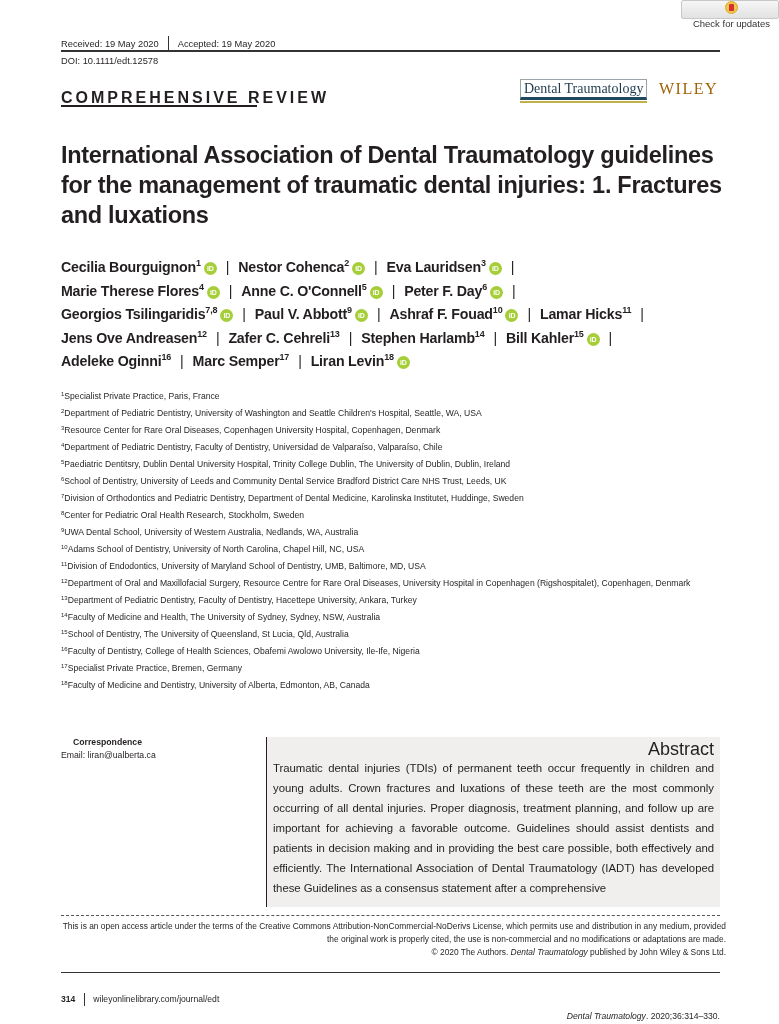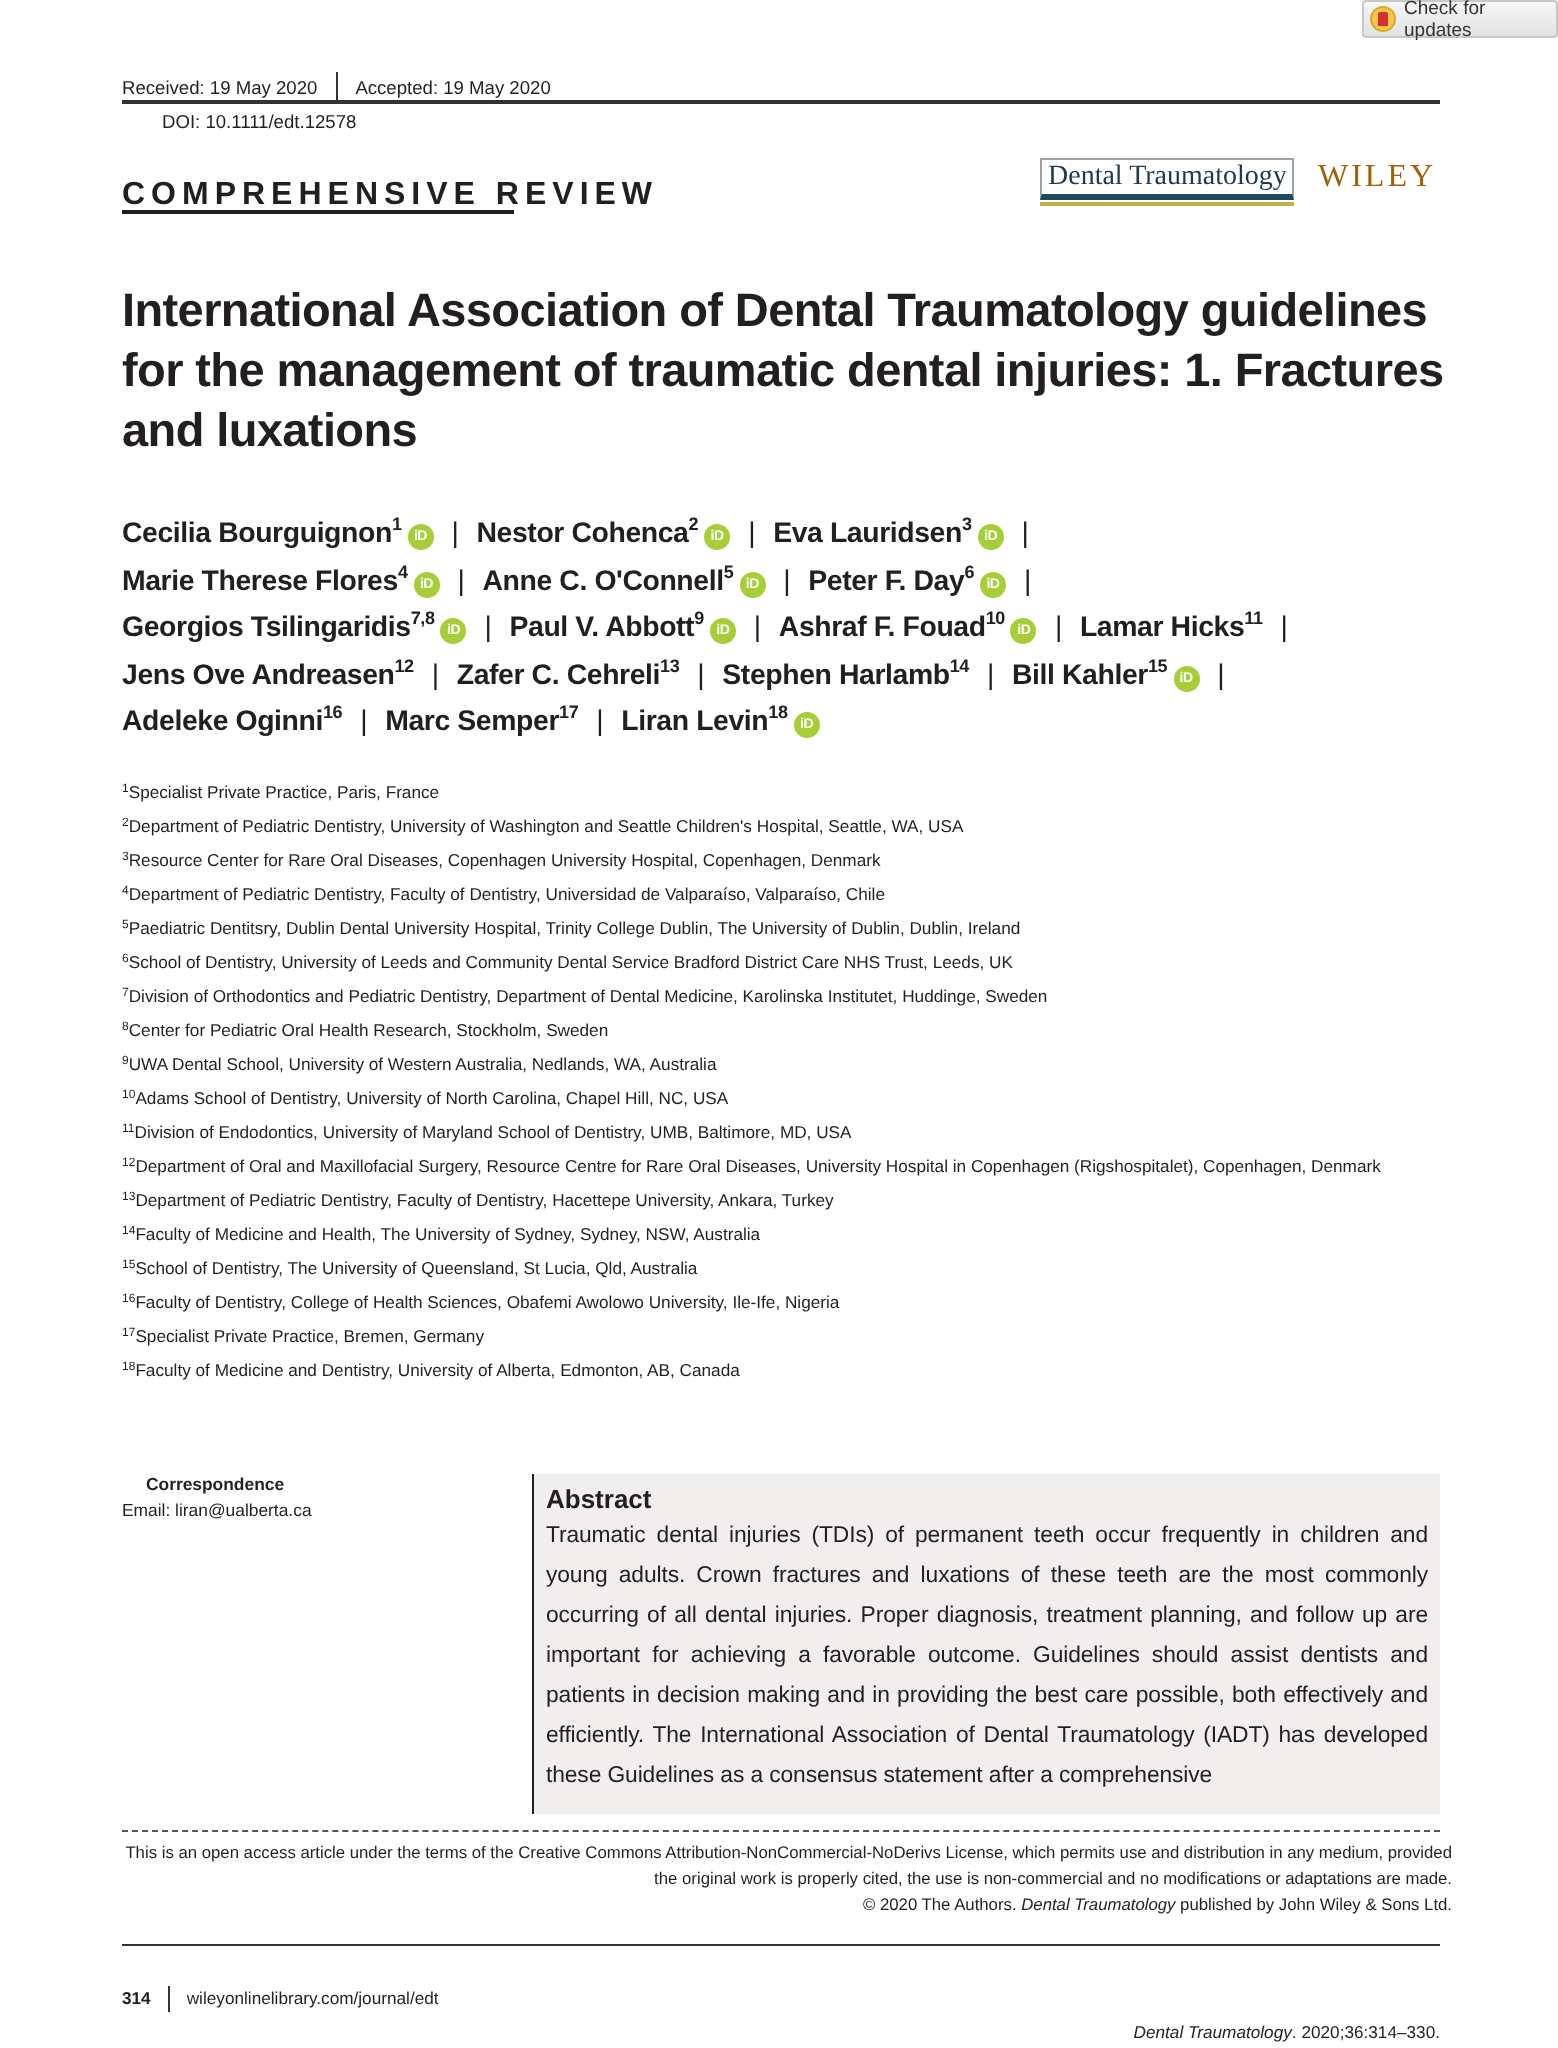--- a/index.html
+++ b/index.html
@@ -3,29 +3,29 @@
 <meta charset="utf-8">
 <style>
   * { box-sizing: border-box; margin: 0; padding: 0; }
   html, body { width: 779px; height: 1024px; background: #ffffff; overflow: hidden; }
   body { position: relative; font-family: "Liberation Sans", "DejaVu Sans", sans-serif; color: #231f20; }
 
   .check-updates {
     position: absolute; left: 681px; top: 0px; width: 98px; height: 19px;
     background: linear-gradient(#f6f6f6, #e2e2e2); border: 1px solid #c8c8c8; border-radius: 2px;
     display: flex; align-items: center; gap: 4px; padding-left: 3px;
-    font-size: 9.5px; color: #333;
+    font-size: 9.5px; color: #333; flex-direction: column;
   }
   .cu-icon { width: 13px; height: 13px; border-radius: 50%; background: #f2c94c; position: relative; flex: none; border: 1px solid #d8a92a;}
   .cu-icon::after { content: ""; position: absolute; left: 3px; top: 2px; width: 5px; height: 7px; background: #d63031; border-radius: 1px 1px 0 0; }
 
   .header-meta { position: absolute; left: 61px; top: 36px; font-size: 9.3px; display: flex; align-items: center; }
   .header-meta .sep { width: 1px; height: 15px; background: #333; margin: 0 9px 0 9px; }
   .header-rule { position: absolute; left: 61px; top: 50px; width: 659px; height: 2px; background: #333; }
-  .doi { position: absolute; left: 61px; top: 56px; font-size: 9.3px; margin-left: 20px; }
+  .doi { position: absolute; left: 61px; top: 56px; font-size: 9.3px; }
 
   .section-label { position: absolute; left: 61px; top: 89px; font-size: 16px; font-weight: bold; letter-spacing: 3px; }
   .section-rule { position: absolute; left: 61px; top: 105px; width: 196px; height: 2px; background: #231f20; }
 
   .journal-logo { position: absolute; left: 520px; top: 79px; height: 21px; padding: 0 3px; border: 1px solid #9aa3a8; font-family: "Liberation Serif", serif; font-size: 14px; color: #1f3a4d; display: flex; align-items: center; border-bottom: 3px solid #1f4a5e; }
   .journal-logo::after { content: ""; position: absolute; left: -1px; right: -1px; bottom: -6px; height: 2px; background: #c4b04a; }
   .wiley { position: absolute; left: 659px; top: 80px; font-family: "Liberation Serif", serif; font-size: 16px; letter-spacing: 1.5px; color: #a16207; }
 
   .title { position: absolute; left: 61px; top: 140px; width: 670px; font-size: 23.5px; font-weight: bold; line-height: 30px; letter-spacing: -0.3px; color: #231f20; }
 
@@ -37,21 +37,21 @@
 
   .affils { position: absolute; left: 61px; top: 388px; width: 670px; font-size: 8.6px; line-height: 17px; color: #231f20; }
   .affils sup { font-size: 6px; vertical-align: 3px; line-height: 0; }
   .affils .affil-wrap { line-height: 13px; margin-top: 2px; margin-bottom: 2px; }
 
   .corr { position: absolute; left: 61px; top: 736px; width: 190px; font-size: 8.7px; line-height: 12.8px; }
   .corr-title { font-weight: bold; margin-left: 12px; }
 
   .abstract-rule { position: absolute; left: 266px; top: 737px; width: 1px; height: 170px; background: #231f20; }
   .abstract { position: absolute; left: 267px; top: 737px; width: 453px; height: 170px; background: #f0efee; padding: 4px 6px 0 6px; }
-  .abstract-title { font-size: 13px; font-weight: bold; line-height: 17px; }
+  .abstract-title { font-size: 18px; font-weight: normal; line-height: 17px; text-align: right; }
   .abstract-body { font-size: 11.4px; line-height: 20px; text-align: justify; letter-spacing: -0.05px; }
 
   .dash-rule { position: absolute; left: 61px; top: 915px; width: 659px; border-top: 1px dashed #555; }
   .license { position: absolute; left: 61px; top: 920px; width: 665px; font-size: 8.4px; line-height: 13px; text-align: right; }
   .license i { font-style: italic; }
 
   .footer-rule { position: absolute; left: 61px; top: 972px; width: 659px; height: 1px; background: #333; }
   .footer { position: absolute; left: 61px; top: 977px; width: 659px; font-size: 8.6px; display: flex; align-items: center; }
   .footer .pg { font-weight: bold; }
   .footer .fsep { width: 1px; height: 13px; background: #333; margin: 0 8px 0 9px; }

